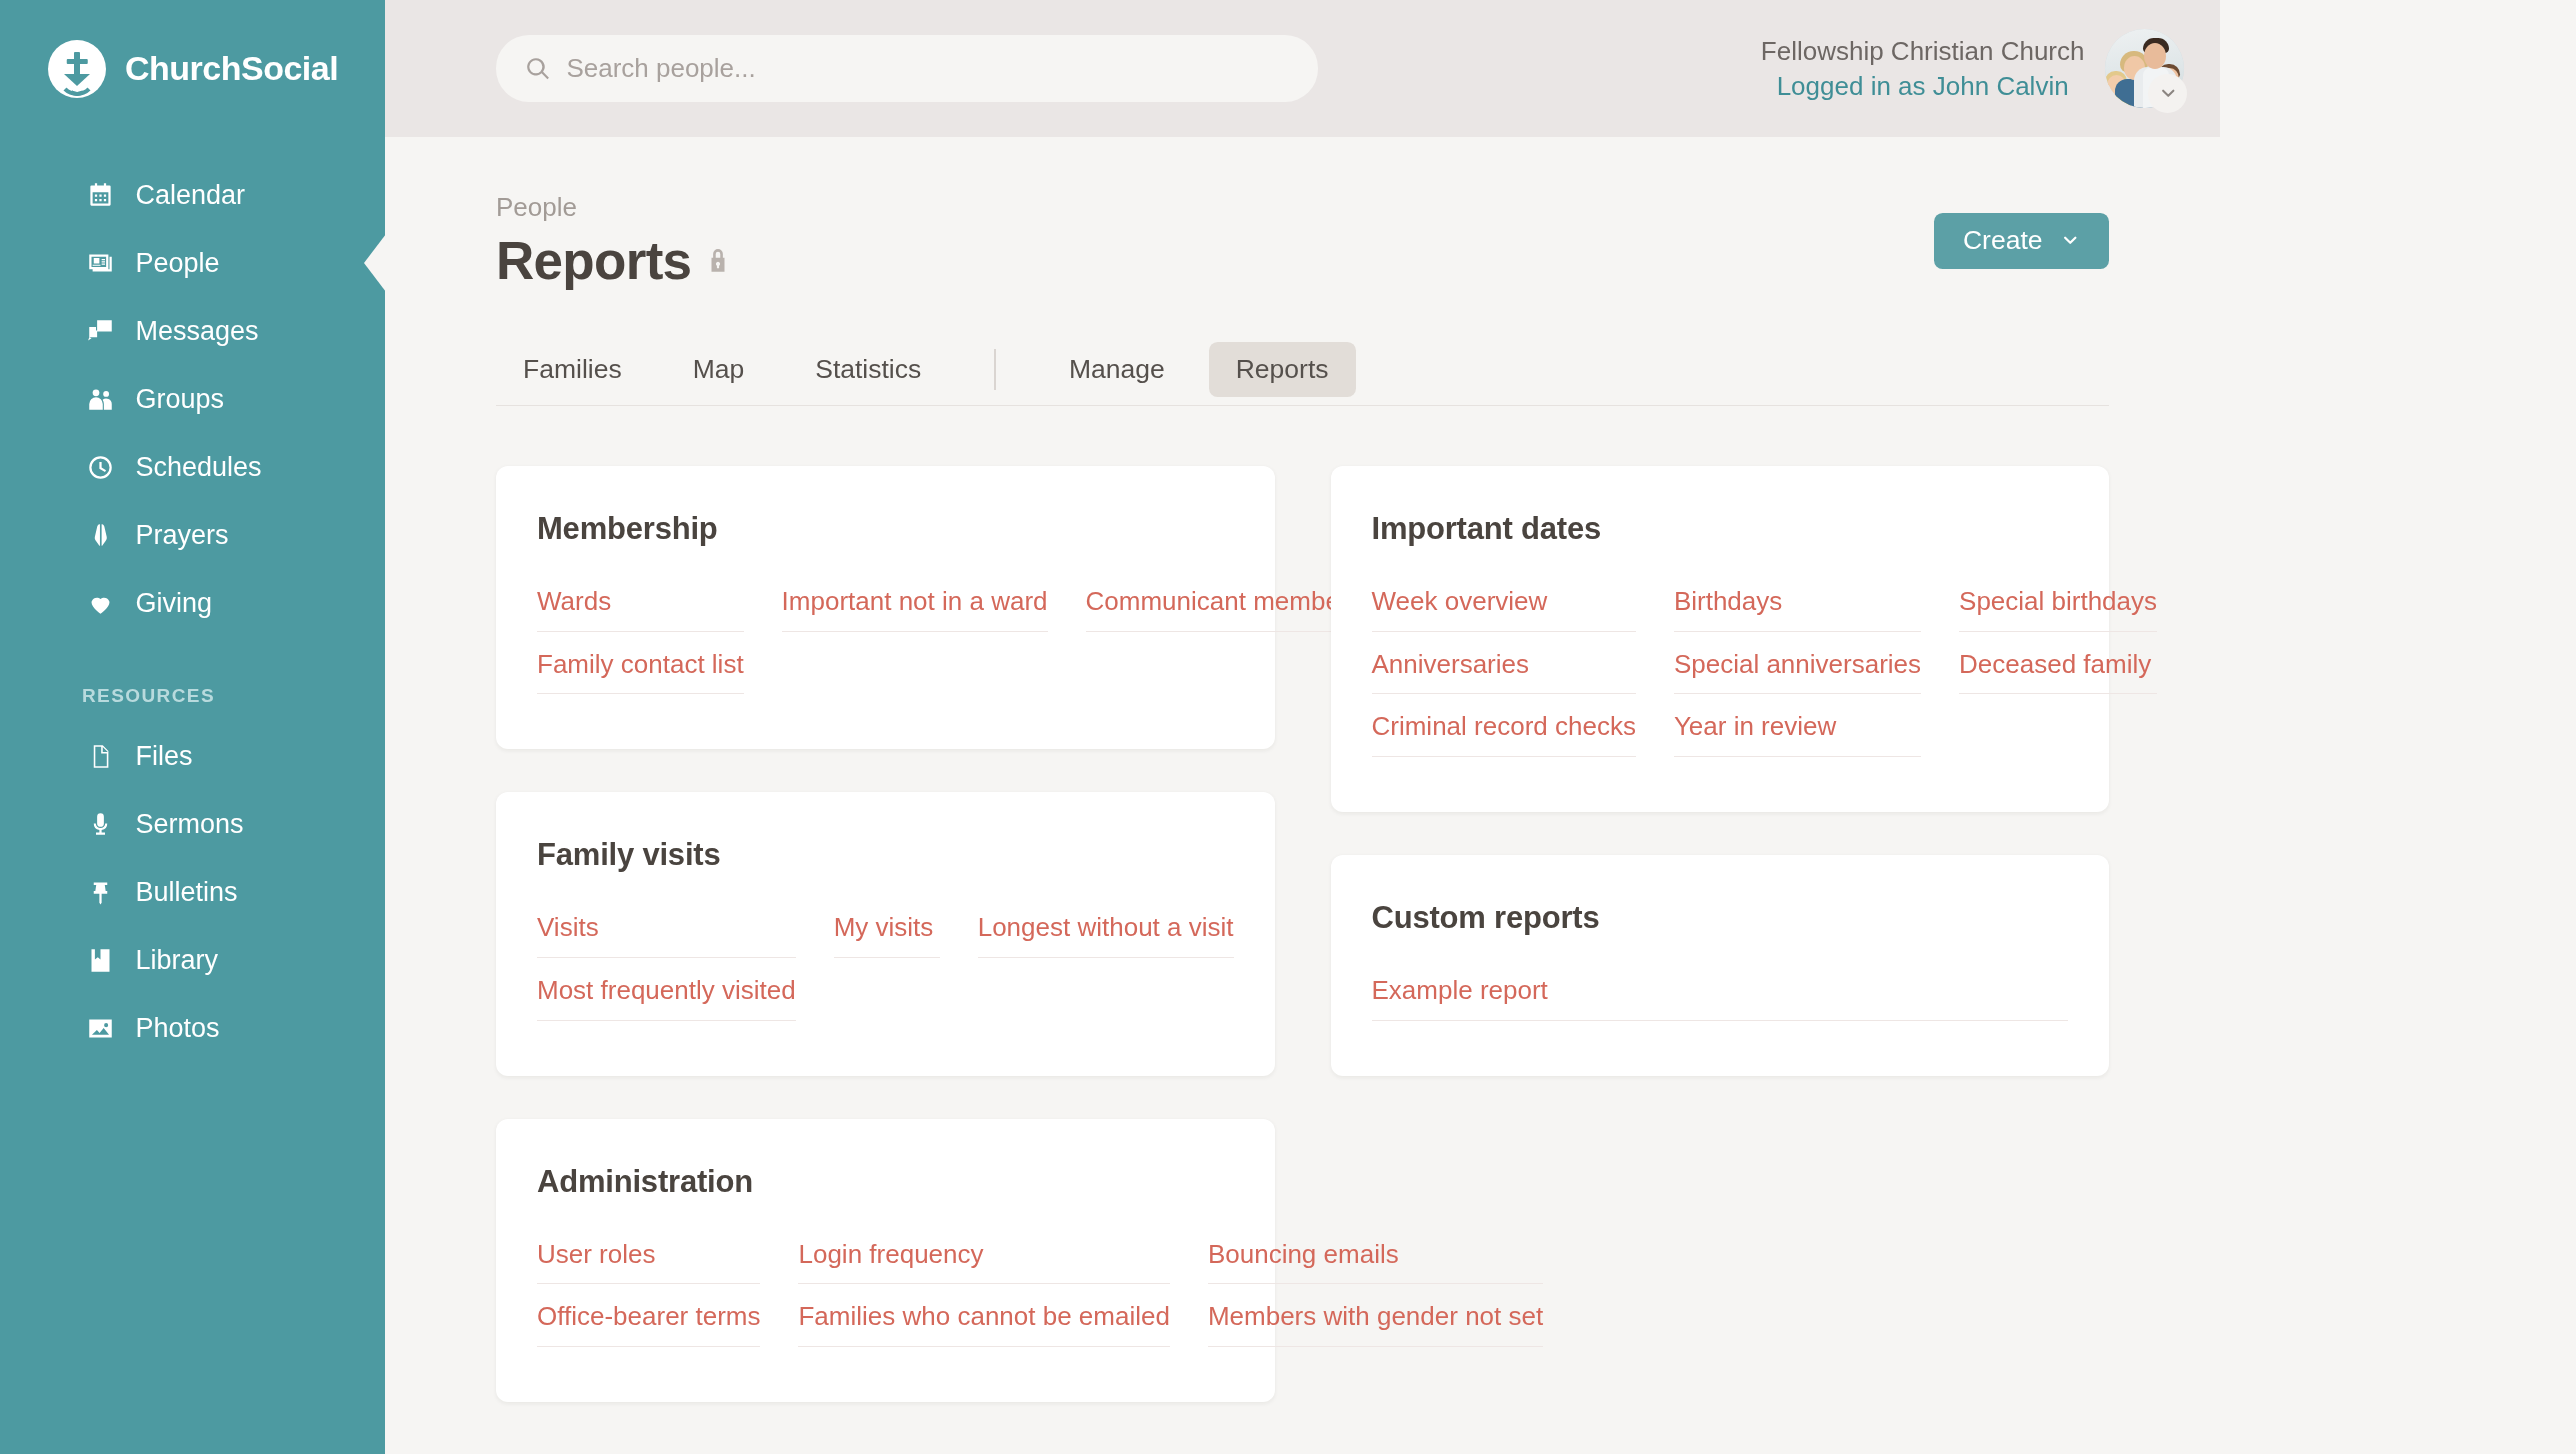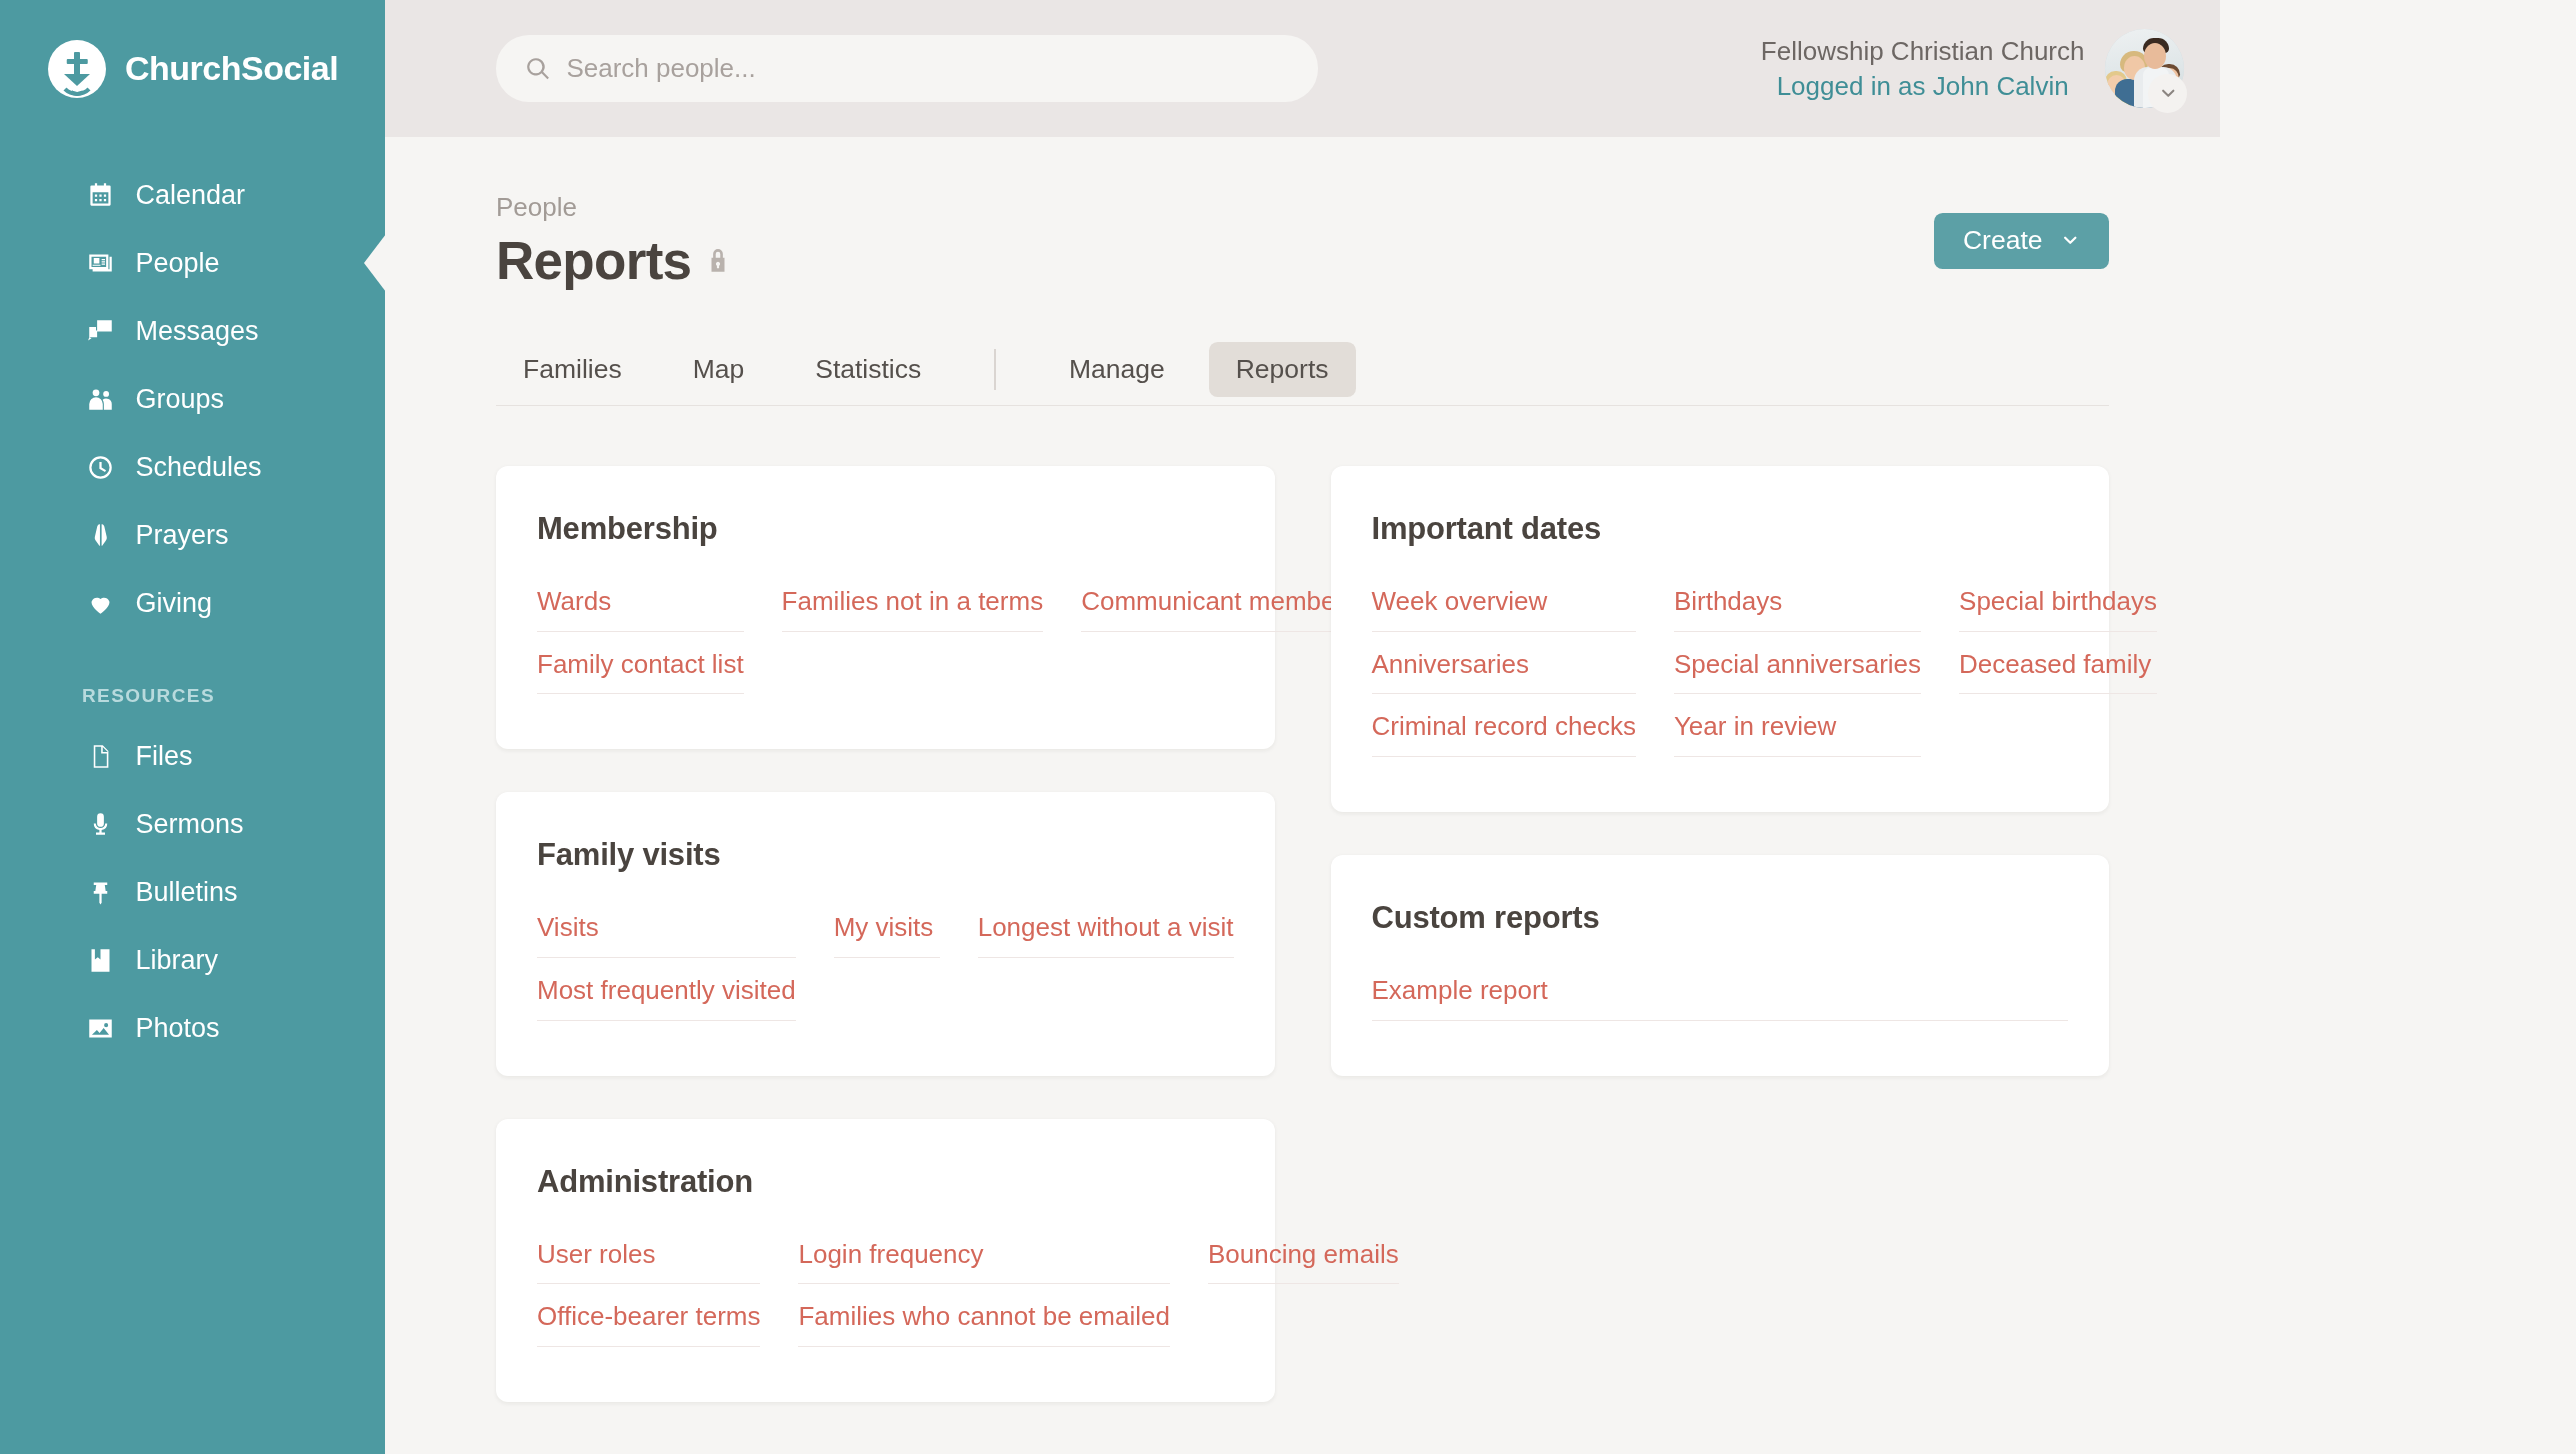--- a/index.html
+++ b/index.html
@@ -640,21 +640,21 @@
       </div>
 
       <div class="grid">
 
         <div class="col">
 
           <section class="card">
             <h2 class="card-title">Membership</h2>
             <div class="links">
               <div class="link-cell"><a class="report-link">Wards</a></div>
-              <div class="link-cell"><a class="report-link">Families not in a terms</a></div>
+              <div class="link-cell"><a class="report-link">Important not in a ward</a></div>
               <div class="link-cell"><a class="report-link">Communicant members</a></div>
               <div class="link-cell"><a class="report-link">Family contact list</a></div>
             </div>
           </section>
 
           <section class="card">
             <h2 class="card-title">Family visits</h2>
             <div class="links">
               <div class="link-cell"><a class="report-link">Visits</a></div>
               <div class="link-cell"><a class="report-link">My visits</a></div>
@@ -664,20 +664,21 @@
           </section>
 
           <section class="card">
             <h2 class="card-title">Administration</h2>
             <div class="links">
               <div class="link-cell"><a class="report-link">User roles</a></div>
               <div class="link-cell"><a class="report-link">Login frequency</a></div>
               <div class="link-cell"><a class="report-link">Bouncing emails</a></div>
               <div class="link-cell"><a class="report-link">Office-bearer terms</a></div>
               <div class="link-cell"><a class="report-link">Families who cannot be emailed</a></div>
+              <div class="link-cell"><a class="report-link">Members with gender not set</a></div>
             </div>
           </section>
 
         </div>
 
         <div class="col">
 
           <section class="card">
             <h2 class="card-title">Important dates</h2>
             <div class="links">

